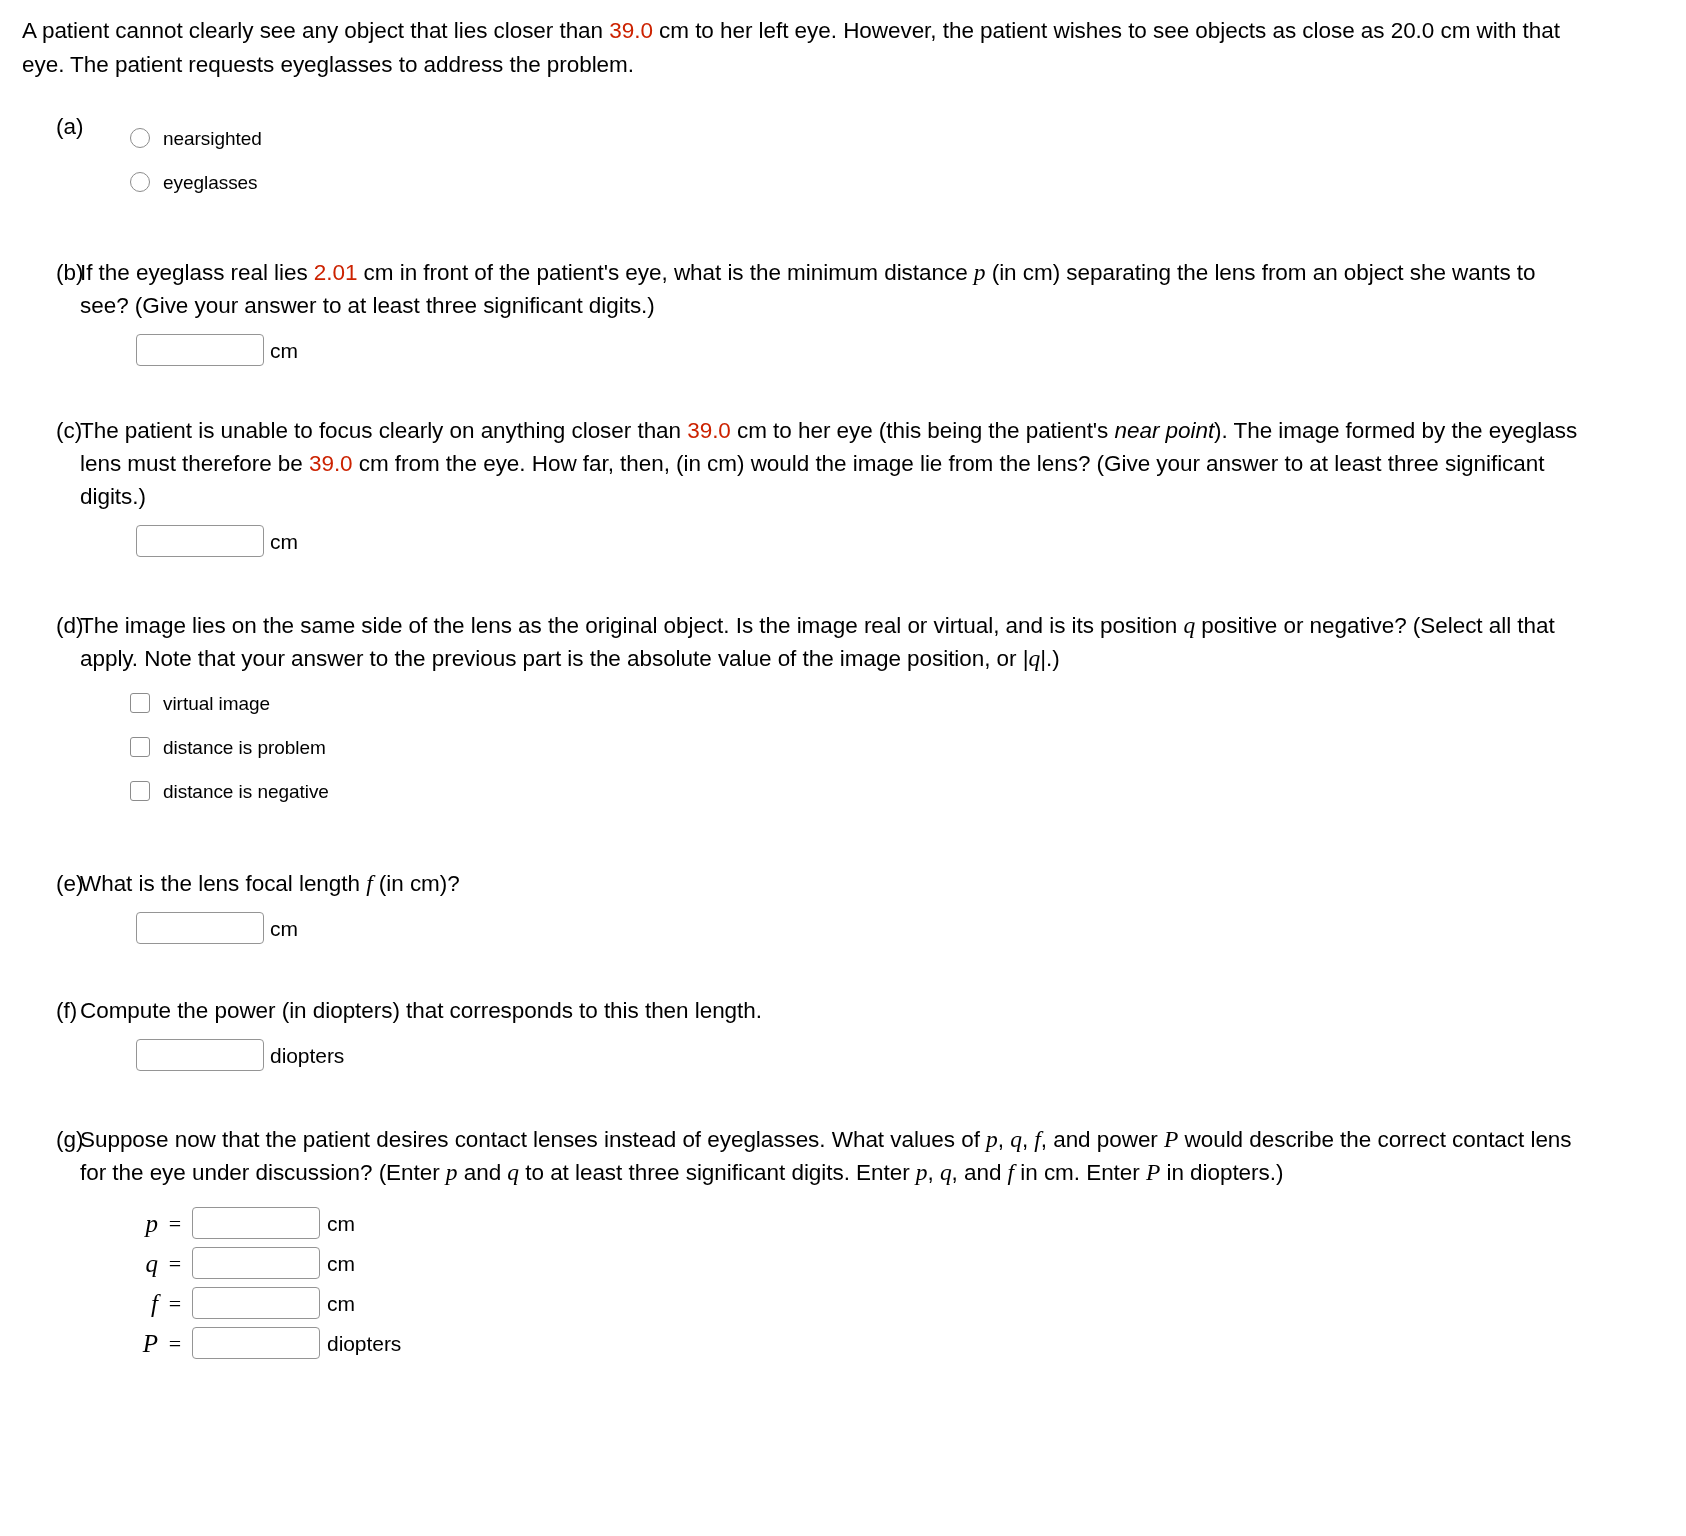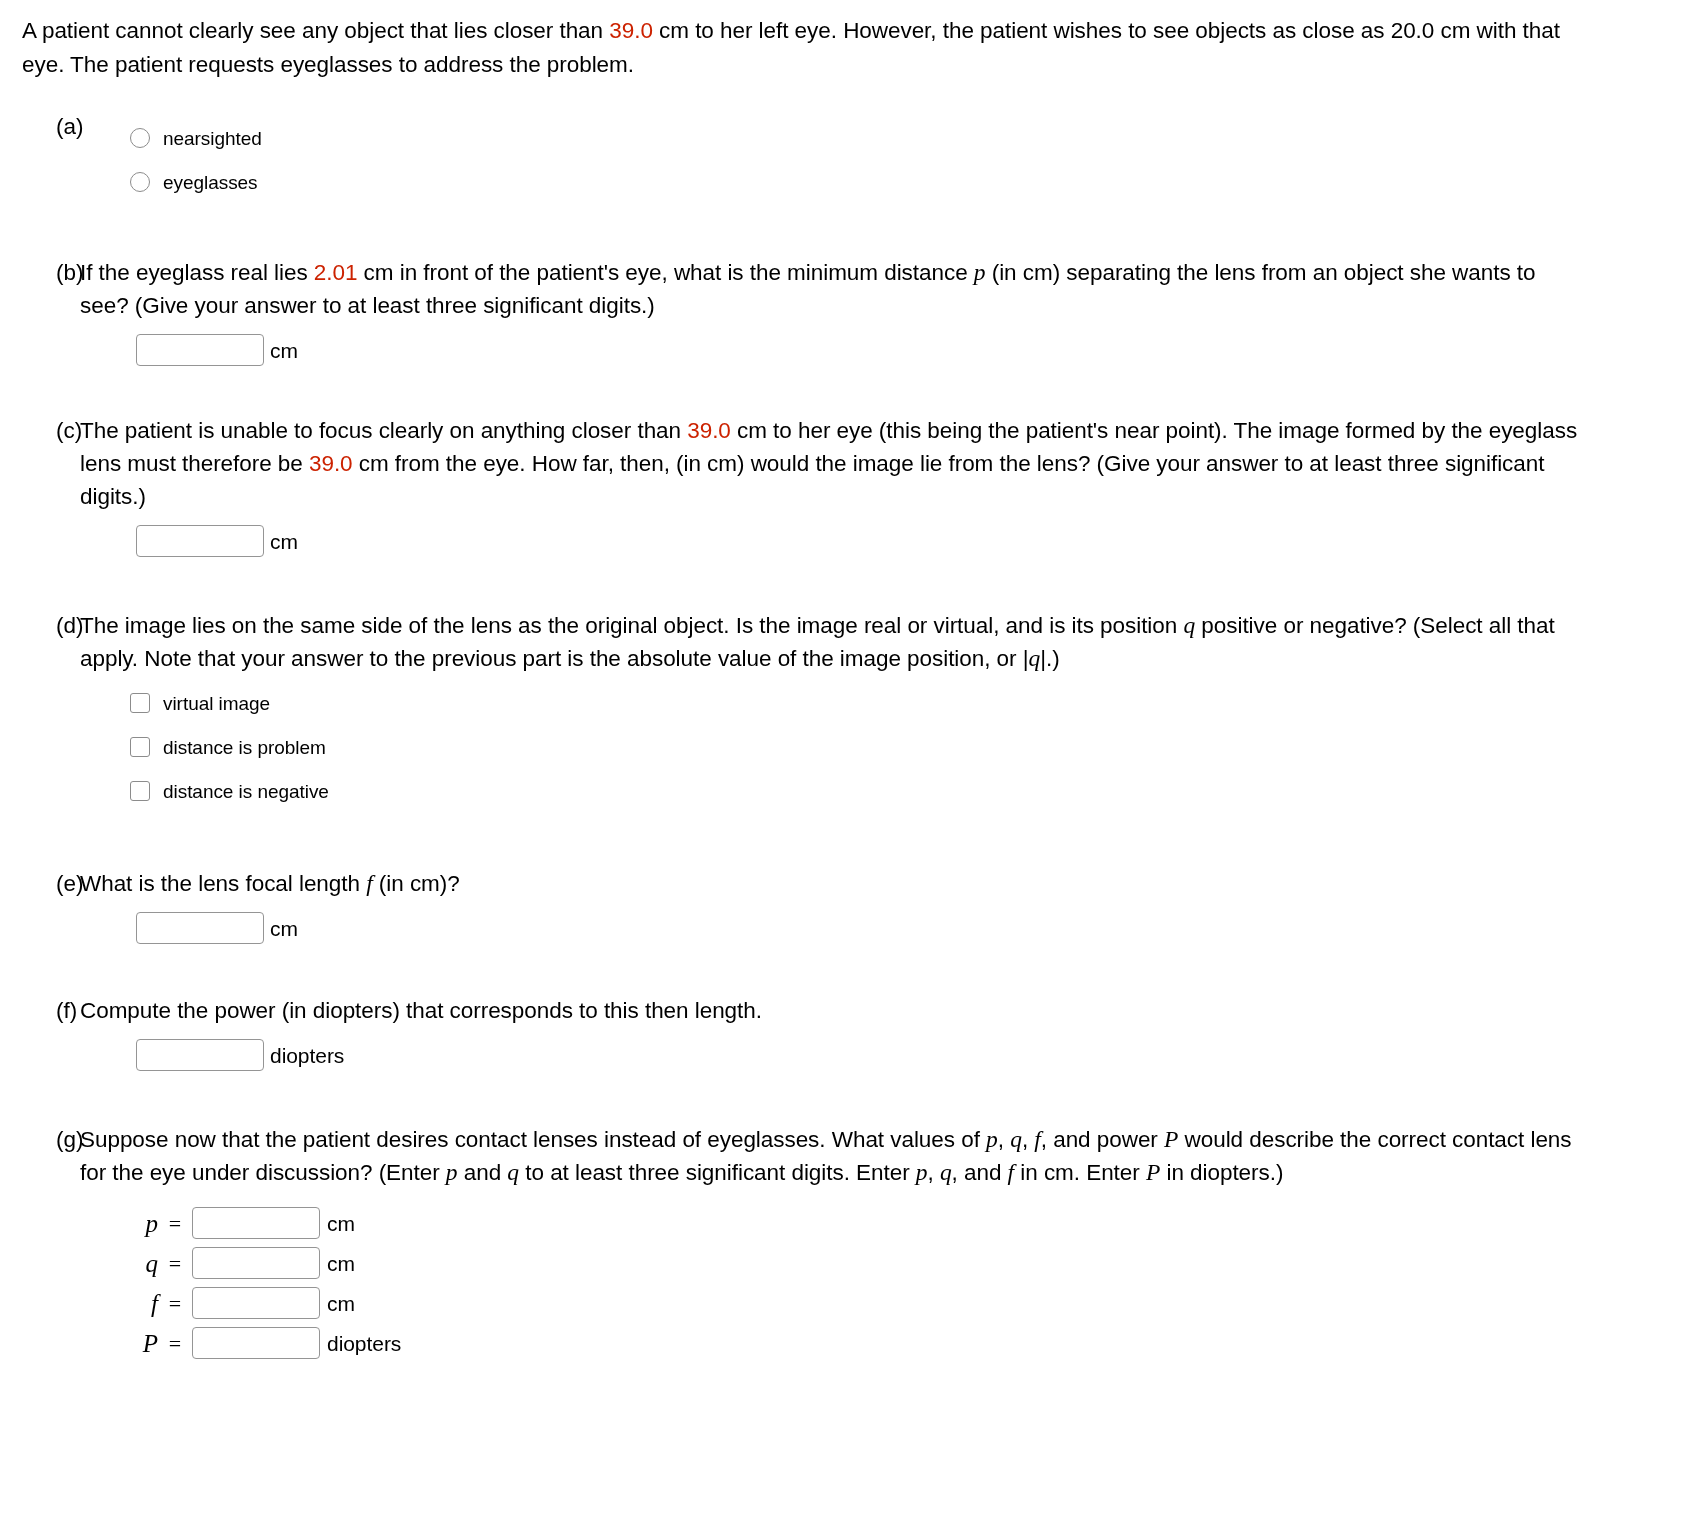--- a/index.html
+++ b/index.html
@@ -27,21 +27,21 @@
     margin: 0 0 0 0;
     max-width: 1645px;
   }
 
   .red { color: #cc2200; }
   .var {
     font-family: "Liberation Serif", serif;
     font-style: italic;
     font-size: 23.5px;
   }
-  .ital { }
+  .ital { font-style: italic; }
 
   .part {
     display: flex;
     align-items: flex-start;
     font-size: 22.5px;
     line-height: 33px;
     letter-spacing: -0.05px;
   }
   .part-label {
     width: 58px;

